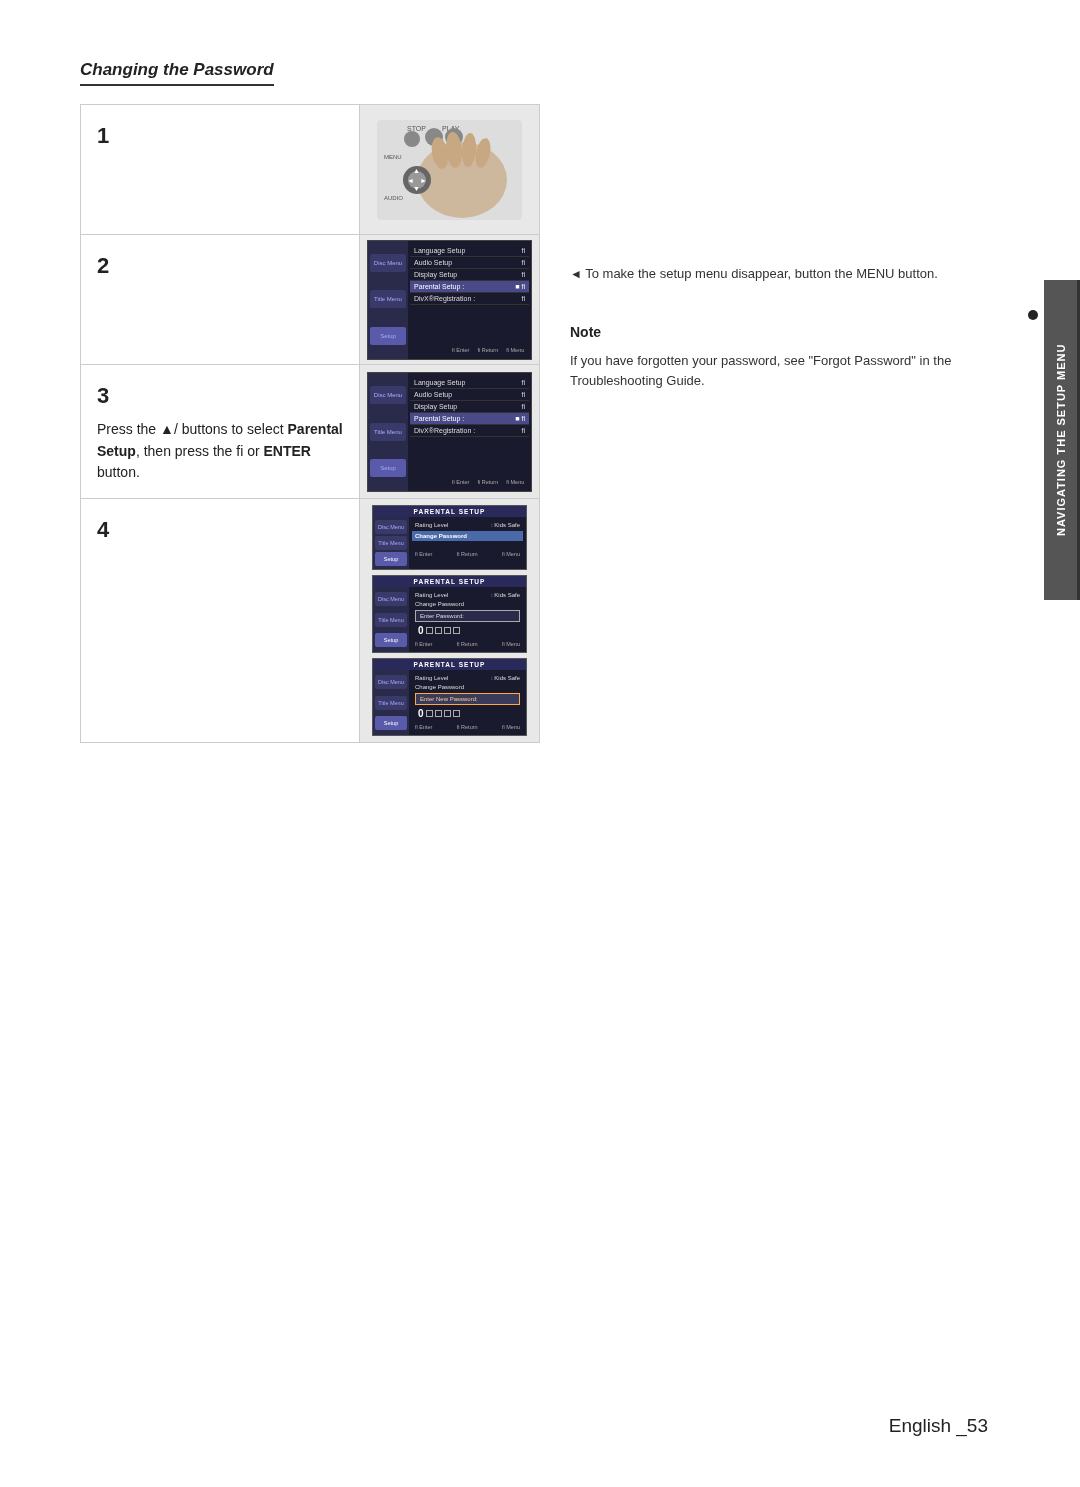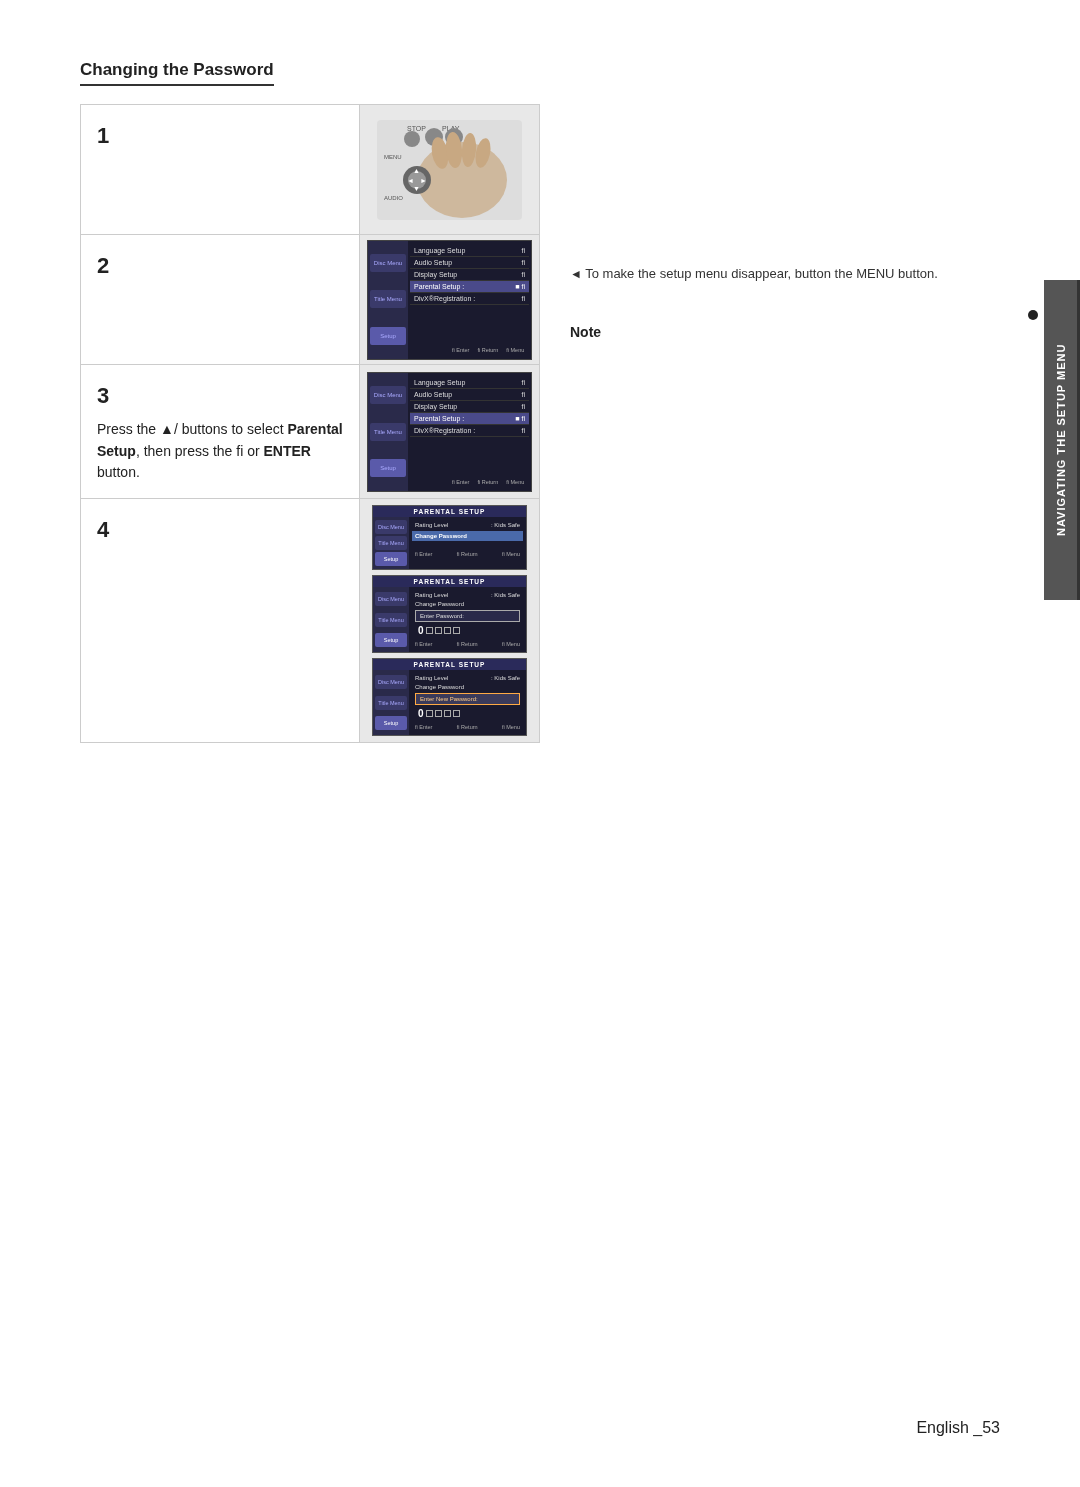--- a/index.html
+++ b/index.html
@@ -53,20 +53,21 @@
     }
 
     
     .section-title {
       font-size: 17px;
       font-weight: bold;
       margin-bottom: 18px;
       border-bottom: 2px solid #333;
       padding-bottom: 4px;
       display: inline-block;
+      font-style: italic;
     }
 
     
     .steps-grid {
       display: grid;
       grid-template-columns: 460px 1fr;
       gap: 0;
     }
 
     .left-col {
@@ -217,22 +218,22 @@
     .note-text {
       font-size: 13px;
       line-height: 1.6;
       color: #333;
     }
 
     
     .page-footer {
       position: absolute;
       bottom: 50px;
-      right: 80px;
-      font-size: 16px;
+      right: 92px;
+      font-size: 19px;
       color: #222;
     }
 
     b { font-weight: bold; }
 
     .step4-img-col {
       width: 180px;
       min-width: 180px;
       background: #e8e8e8;
       display: flex;
@@ -489,20 +490,21 @@
 
     </div>
 
     <div class="right-col">
       <div class="side-note">
         <span>To make the setup menu disappear, button the MENU button.</span>
       </div>
 
       <div class="note-section">
         <div class="note-label">Note</div>
+        <div class="note-text">If you have forgotten your password, see "Forgot Password" in the Troubleshooting Guide.</div>
       </div>
     </div>
 
   </div>
 
   
   <div class="page-footer">English _53</div>
 
 </div>
 

